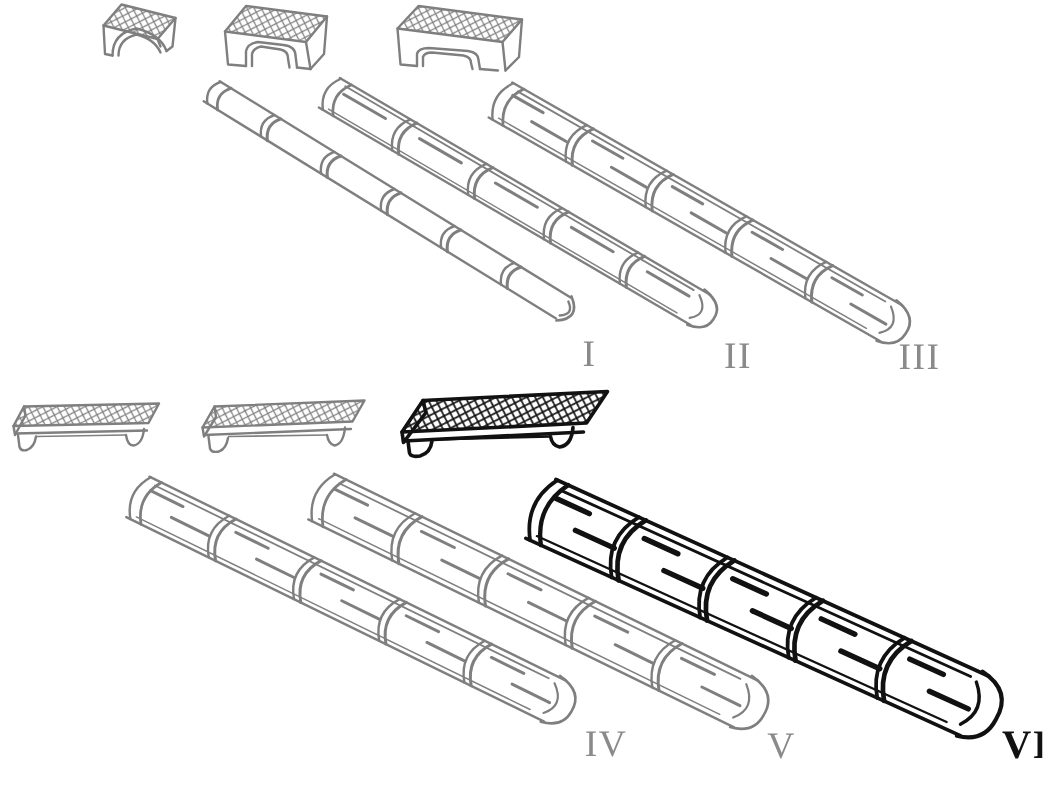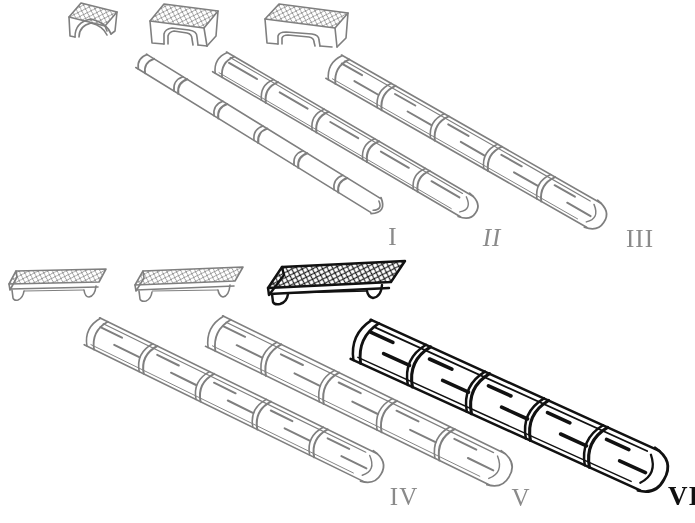--- a/index.html
+++ b/index.html
@@ -20,22 +20,22 @@
     line-height:1;
     letter-spacing:1px;
     user-select:none;
   }
   .lbl.black{
     color:var(--ink-b,#111);
     font-weight:700;
     font-size:27px;
   }
   #lbl-i  {left:393px;top:224px;}
-  #lbl-ii {left:492px;top:225px;font-style:italic;}
-  #lbl-iii{left:613px;top:226px;margin-left:27px;}
+  #lbl-ii {left:492px;top:225px;}
+  #lbl-iii{left:613px;top:226px;}
   #lbl-iv {left:404px;top:484px;}
   #lbl-v  {left:521px;top:485px;}
   #lbl-vi {left:684px;top:483px;}
 </style>
 </head>
 <body>
 
 <div class="stage">
 
   <svg width="695" height="523" viewBox="0 0 695 523">

